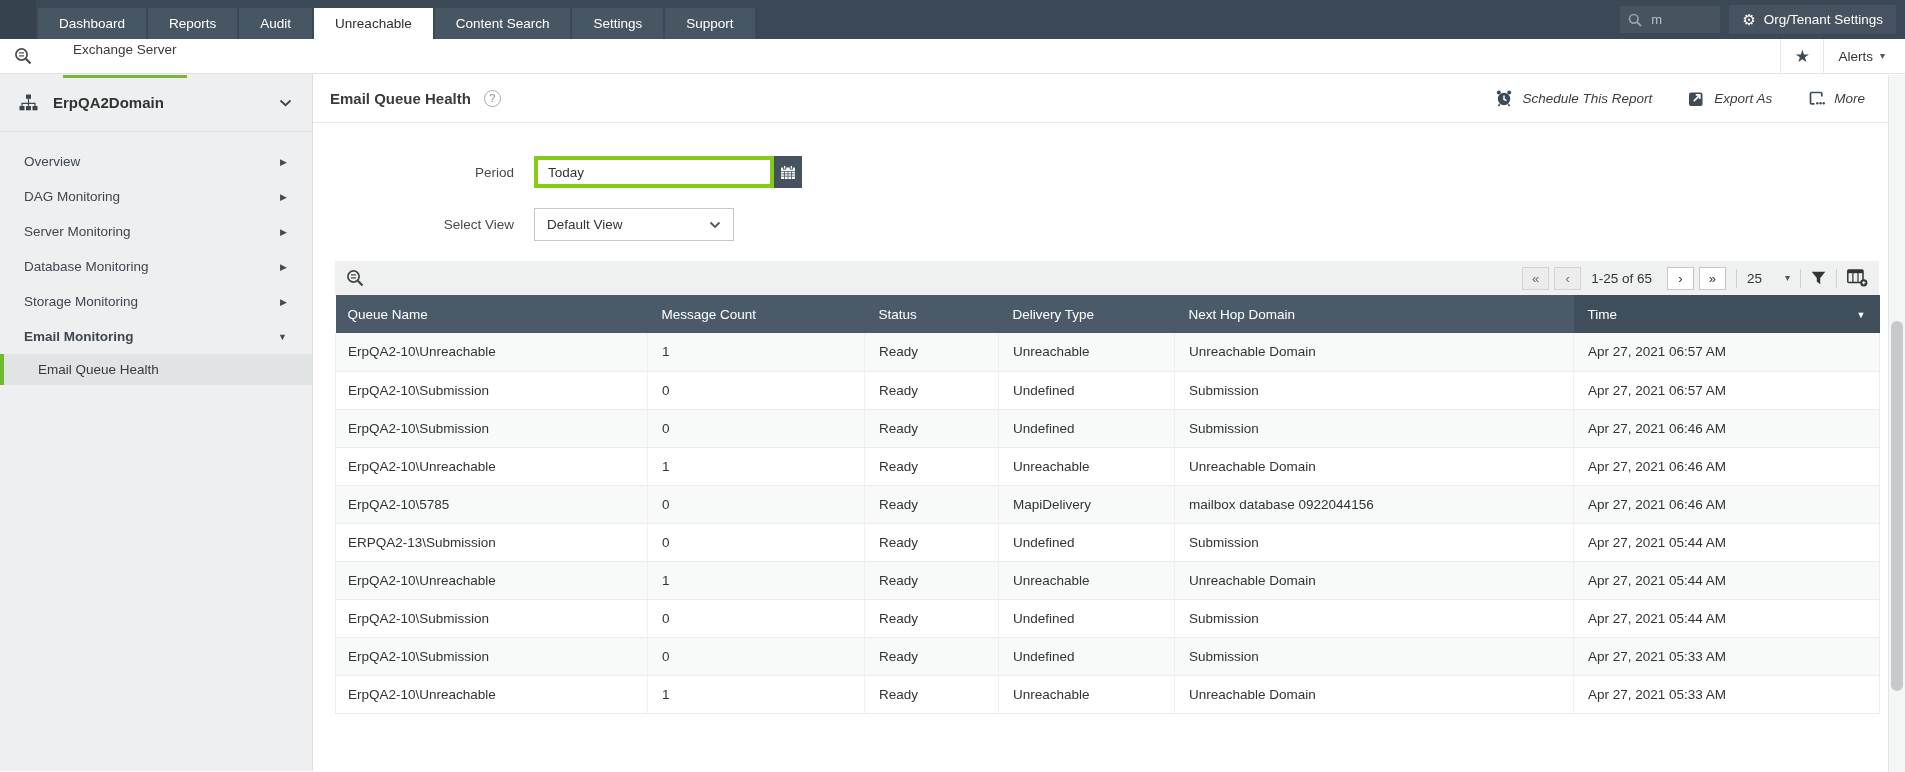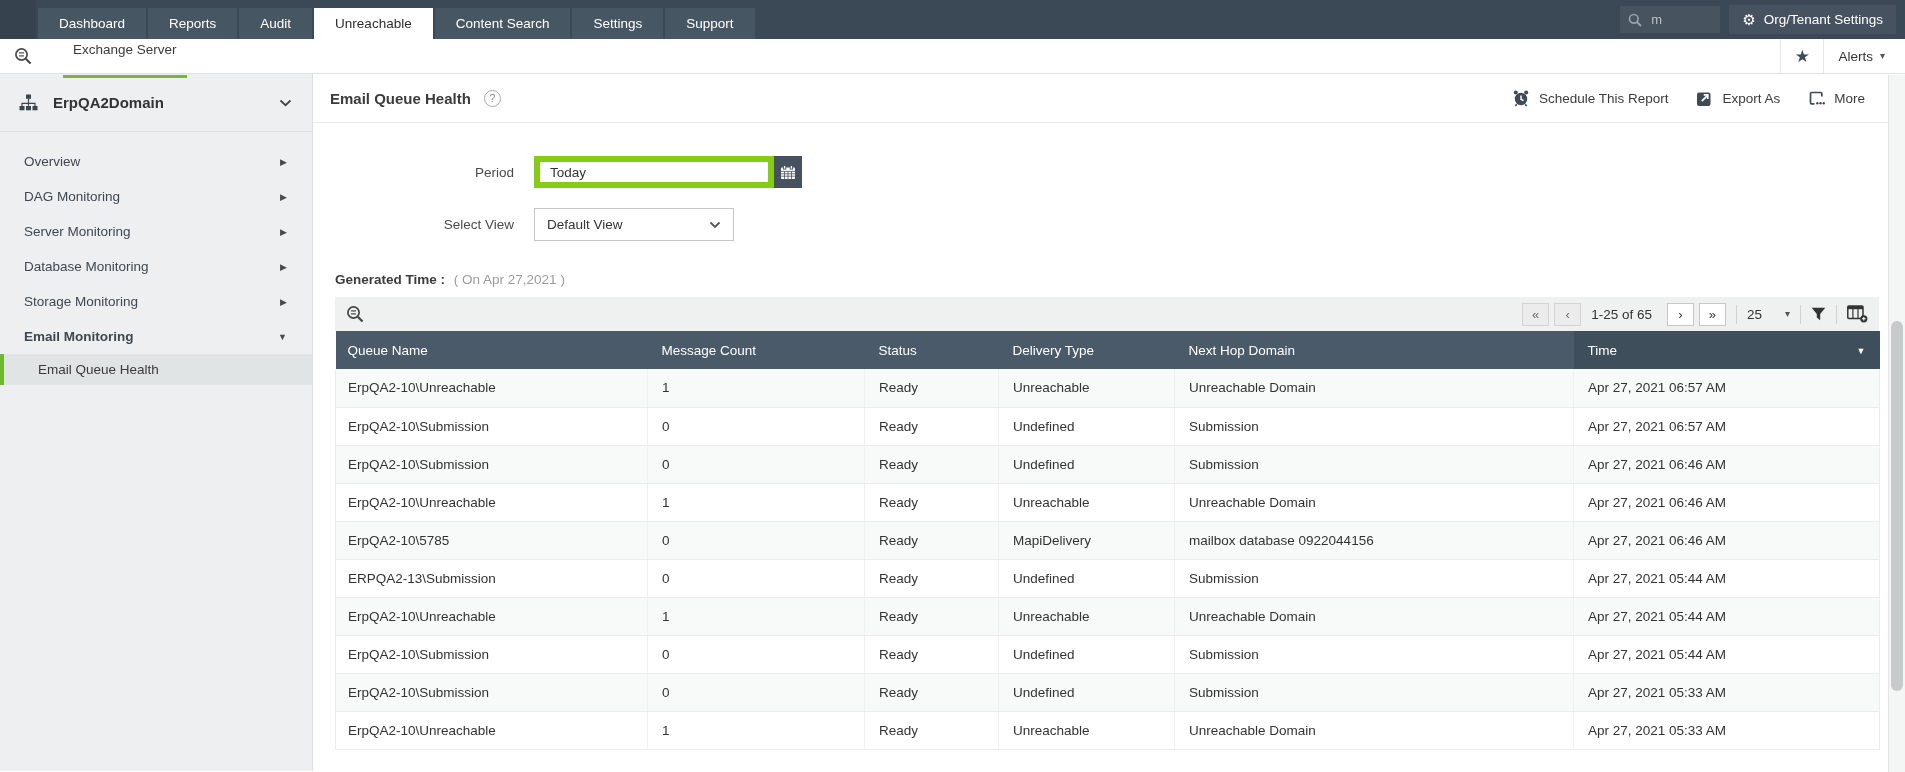--- a/index.html
+++ b/index.html
@@ -48,30 +48,30 @@
   .side-items{padding-top:12px;}
   .side-item{height:35px;display:flex;align-items:center;padding:0 25px 0 24px;color:#3f4751;cursor:pointer;}
   .side-item .arrow{margin-left:auto;font-size:9px;color:#4a4a4a;}
   .side-item.expanded{font-weight:bold;justify-content:center;}
   .side-subitem{height:31px;display:flex;align-items:center;background:var(--sidebar-selected-bg);border-left:4px solid #6fb92f;padding-left:34px;color:#3a3a3a;cursor:pointer;}
 
   .main{flex:1;background:#fff;overflow:hidden;position:relative;}
   .main-header{height:49px;border-bottom:1px solid #e9e9e9;display:flex;align-items:center;padding:0 40px 0 17px;}
   .page-title{font-size:15px;font-weight:bold;color:#3b3b3b;}
   .help-icon{margin-left:13px;width:17px;height:17px;border:1px solid #a8a8a8;border-radius:50%;color:#8b8b8b;font-size:11px;display:flex;align-items:center;justify-content:center;cursor:pointer;}
-  .header-actions{margin-left:auto;display:flex;align-items:center;gap:28px;}
+  .header-actions{margin-left:auto;display:flex;align-items:center;gap:36px;font-style:italic;}
   .action-btn{display:flex;align-items:center;gap:9px;color:#3c3c3c;cursor:pointer;white-space:nowrap;}
   .action-btn .aicon{color:#3e4b57;}
 
   
   .filters{margin-top:33px;}
   .filter-row{display:flex;align-items:center;margin-bottom:20px;}
   .filter-label{width:221px;text-align:right;padding-right:20px;color:#4a4a4a;flex:none;}
   .period-wrap{display:flex;align-items:stretch;}
-  .period-input{width:240px;height:32px;border:6px solid #84cc16;padding:0 10px;font-size:13.5px;color:#333;font-family:inherit;outline:none;}
+  .period-input{width:240px;height:32px;border:4px solid #84cc16;padding:0 10px;font-size:13.5px;color:#333;font-family:inherit;outline:none;}
   .cal-btn{width:28px;height:32px;background:#46525f;display:flex;align-items:center;justify-content:center;cursor:pointer;flex:none;}
   .select-box{width:200px;height:33px;border:1px solid #c6c6c6;background:#fff;display:flex;align-items:center;justify-content:space-between;padding:0 12px;color:#333;cursor:pointer;}
   .select-box .chev{color:#555;}
 
   .generated{margin:31px 0 0 22px;}
   .generated b{color:#3b3b3b;}
   .generated span{color:#9b9b9b;margin-left:5px;}
 
   
   .table-wrap{margin:10px 0 0 22px;width:1544px;}
@@ -274,24 +274,20 @@
           <span>Default View</span>
           <span class="chev">
             <svg width="12" height="8" viewBox="0 0 12 8">
                 <path d="M1.5 1.5 L6 6 L10.5 1.5" fill="none" stroke="currentColor" stroke-width="1.8"></path>
               </svg>
           </span>
         </div>
       </div>
     </div>
 
-    <div class="generated">
-      <b>Generated Time :</b>
-      <span>( On Apr 27,2021 )</span>
-    </div>
 
     <div class="table-wrap">
       <div class="table-toolbar">
         <span class="toolbar-search">
           <svg width="19" height="18" viewBox="0 0 19 18">
               <circle cx="7.5" cy="7.5" r="5.6" fill="none" stroke="currentColor" stroke-width="1.7"></circle>
               <line x1="11.8" y1="11.8" x2="16.5" y2="16.5" stroke="currentColor" stroke-width="2.2"></line>
               <line x1="5" y1="5.9" x2="10" y2="5.9" stroke="currentColor" stroke-width="1.2"></line>
               <line x1="5" y1="8.9" x2="10" y2="8.9" stroke="currentColor" stroke-width="1.2"></line>
             </svg>

